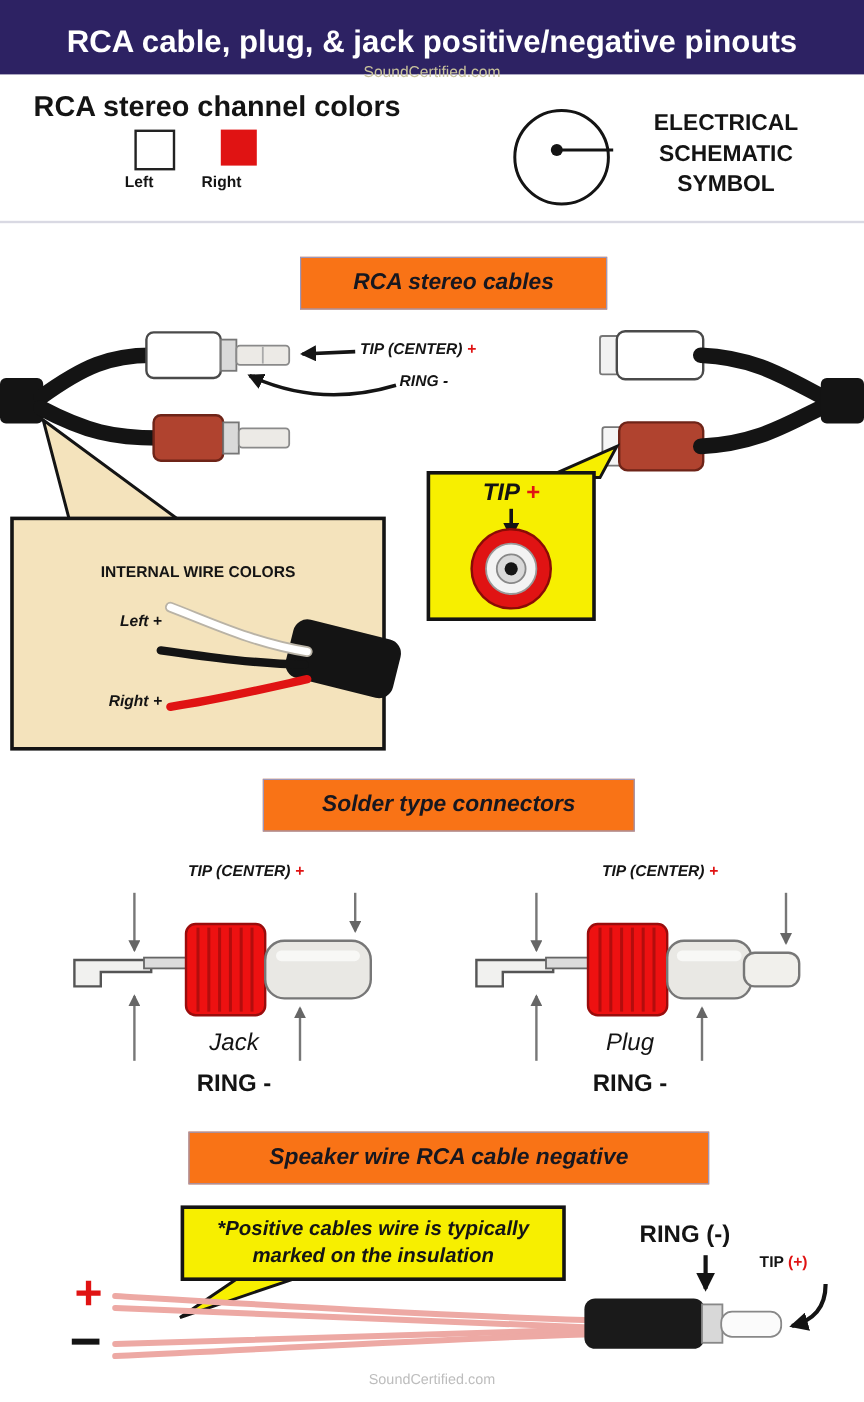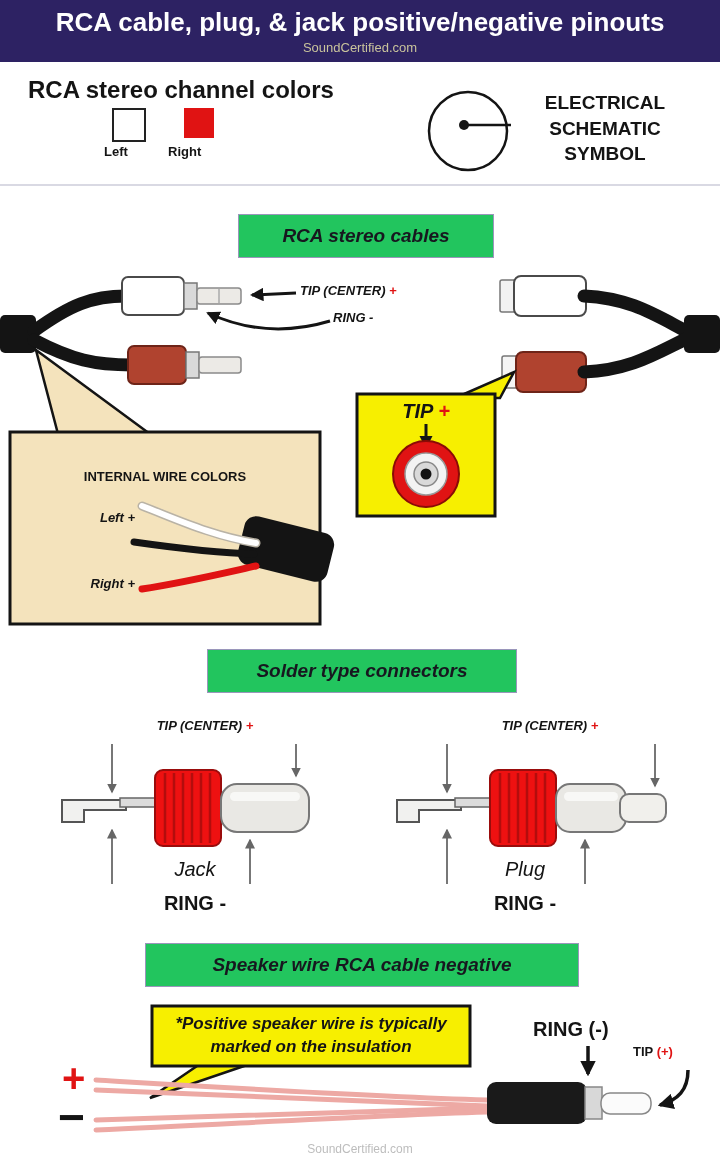--- a/index.html
+++ b/index.html
@@ -2,28 +2,28 @@
 <html><head>
 <meta charset="utf-8">
 <style>
   html,body { margin:0; padding:0; background:#ffffff; }
   .page { position:relative; width:720px; height:1168px; background:#ffffff;
           font-family:"Liberation Sans", sans-serif; overflow:hidden; }
   .abs { position:absolute; }
   .z2 { z-index:2; }
   .hdr { position:absolute; left:0; top:0; width:720px; height:62px;
          background:#2d2263; z-index:3; text-align:center; }
-  .hdr-title { padding-top:7px; font-size:26px; font-weight:bold; color:#ffffff; }
+  .hdr-title { padding-top:19px; font-size:26px; font-weight:bold; color:#ffffff; }
   .hdr-sub { margin-top:2px; font-size:13px; color:#c9c39c; }
   .divider { position:absolute; left:0; top:184px; width:720px; height:2px;
              background:#d9d9e3; z-index:2; }
-  .section-box { position:absolute; z-index:2; background:#22c55e;
+  .section-box { position:absolute; z-index:2; background:#f97316;
                  border:1.5px solid #9a96bb; display:flex; align-items:center;
                  justify-content:center; font-style:italic; font-weight:bold;
-                 font-size:19px; color:#17171f; }
+                 font-size:19px; color:#17171f;margin-left:12px; }
   .lbl { position:absolute; z-index:2; font-weight:bold; color:#141414;
          font-size:13px; white-space:nowrap; }
   .it { font-style:italic; }
   .red { color:#e01313; }
   .ctr { text-align:center; }
   .rt { text-align:right; }
   .pre { white-space:pre-line; }
   .swatch { position:absolute; z-index:2; width:30px; height:30px; }
   .diagram-svg { position:absolute; left:0; top:0; z-index:1; pointer-events:none; }
   .footer { position:absolute; left:0; top:1142px; width:720px; z-index:2;
@@ -205,21 +205,21 @@
   <div class="lbl it ctr" style="left:140px; top:858px; width:110px; font-weight:normal; font-size:20px;">Jack</div>
   <div class="lbl ctr" style="left:140px; top:892px; width:110px; font-size:20px;">RING -</div>
 
   <div class="lbl it ctr" style="left:445px; top:718px; width:210px;">
     <span>TIP (CENTER)</span>
     <span class="red">+</span>
   </div>
   <div class="lbl it ctr" style="left:470px; top:858px; width:110px; font-weight:normal; font-size:20px;">Plug</div>
   <div class="lbl ctr" style="left:470px; top:892px; width:110px; font-size:20px;">RING -</div>
 
-  <div class="lbl it ctr pre" style="left:152px; top:1013px; width:318px; font-size:17px; line-height:1.35; white-space:pre-line;">*Positive speaker wire is typically
+  <div class="lbl it ctr pre" style="left:152px; top:1013px; width:318px; font-size:17px; line-height:1.35; white-space:pre-line;">*Positive cables wire is typically
 marked on the insulation</div>
   <div class="lbl" style="left:533px; top:1018px; font-size:20px;">RING (-)</div>
   <div class="lbl" style="left:633px; top:1044px; font-size:13px;">
     <span>TIP</span>
     <span class="red">(+)</span>
   </div>
   <div class="lbl red" style="left:62px; top:1058px; font-size:40px; line-height:1;">+</div>
   <div class="lbl" style="left:58px; top:1094px; font-size:46px; line-height:1;">−</div>
 
   <div class="footer">SoundCertified.com</div>

